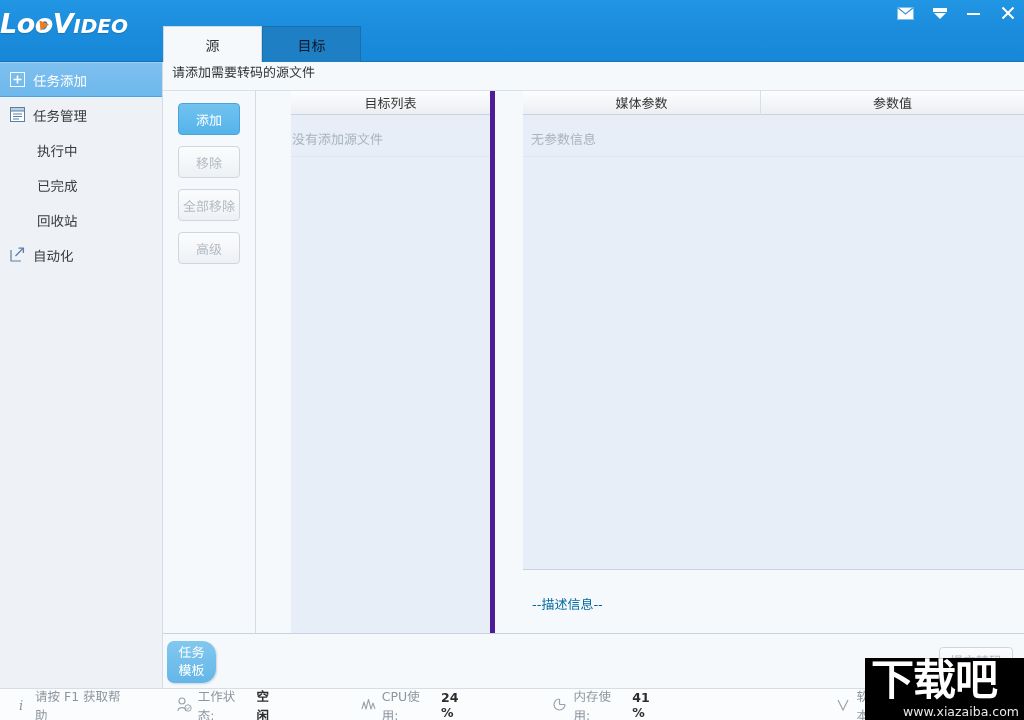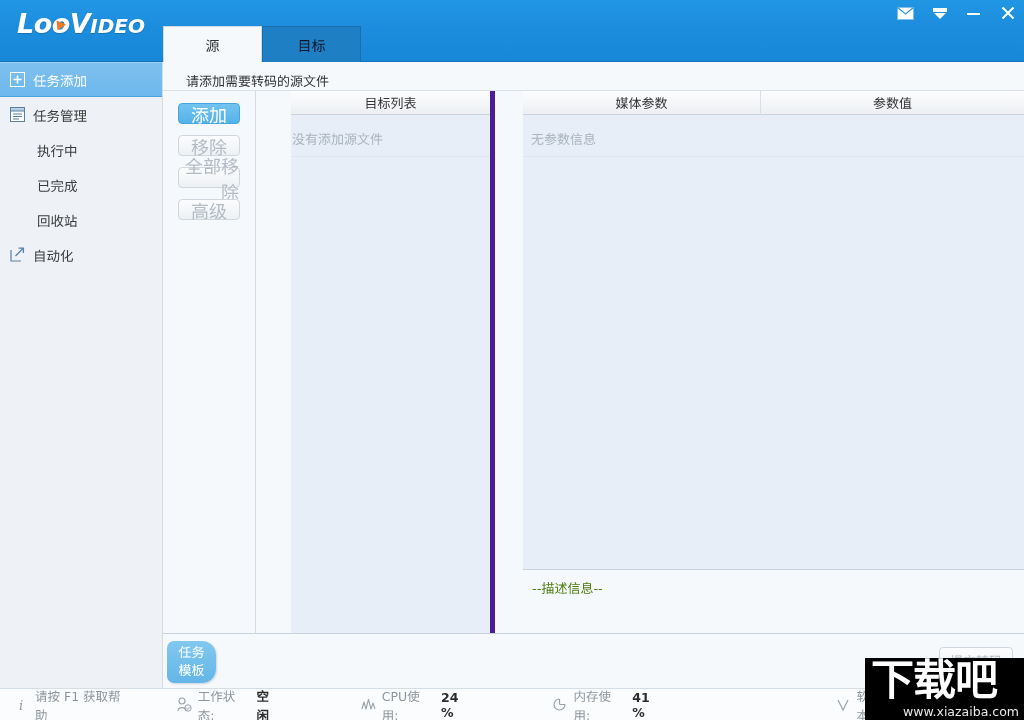--- a/index.html
+++ b/index.html
@@ -22,21 +22,21 @@
   .titlebar {
     position: relative;
     height: 62px;
     flex: 0 0 62px;
     background: linear-gradient(to bottom, #2196e3 0%, #1c8ddd 45%, #1787d8 100%);
     border-bottom: 1px solid #1573bb;
     display: flex; align-items: flex-start;
   }
   .logo-zone {
     width: 163px; height: 46px;
-    display: flex; align-items: center; padding-left: 17px;
+    display: flex; align-items: center; padding-left: 0;
   }
   .logo {
     position: relative;
     font-family: "DejaVu Sans", "Liberation Sans", sans-serif;
     font-style: italic;
     font-weight: bold;
     font-size: 27px;
     letter-spacing: -0.5px;
     color: #ffffff;
     text-shadow: 0 1px 1px rgba(0,0,0,0.18);
@@ -141,22 +141,22 @@
   
   .main {
     flex: 1 1 auto;
     display: flex; flex-direction: column;
     min-width: 0;
     background: #f6f9fc;
   }
   .subheader {
     height: 29px;
     flex: 0 0 29px;
-    display: flex; align-items: flex-end;
-    padding-left: 23px;
+    display: flex; align-items: flex-start;
+    padding-left: 9px;
     font-size: 13px;
     color: #333;
     background: #f6f9fc;
     border-bottom: 1px solid #d8e0e8;
   }
 
   .workarea {
     flex: 1 1 auto;
     display: flex;
     min-height: 0;
@@ -166,23 +166,23 @@
   .btncol {
     width: 93px;
     flex: 0 0 93px;
     background: #f6f9fc;
     border-right: 1px solid #d3dce5;
     padding-top: 12px;
     display: flex; flex-direction: column; align-items: center;
     gap: 11px;
   }
   .vbtn {
-    width: 62px; height: 21px;
+    width: 62px; height: 32px;
     border-radius: 4px;
-    font-size: 18px;
+    font-size: 13px;
     display: flex; align-items: center; justify-content: center;
     user-select: none;
     cursor: default;
   }
   .vbtn.primary {
     background: linear-gradient(to bottom, #72c3ef 0%, #54b3ea 100%);
     border: 1px solid #46a5de;
     color: #ffffff;
   }
   .vbtn.disabled {
@@ -249,23 +249,23 @@
   .paramsbody .rowline {
     position: absolute; left: 0; right: 0; top: 41px;
     height: 1px; background: #dee7f0;
   }
 
   .descpane {
     height: 64px;
     flex: 0 0 64px;
     border-top: 1px solid #c9d3dd;
     background: #f6f9fc;
-    padding: 8px 0 0 9px;
+    padding: 24px 0 0 9px;
     font-size: 13px;
-    color: #4d7c0f;
+    color: #0369a1;
   }
 
   
   .bottombar {
     height: 55px;
     flex: 0 0 55px;
     background: #f6f9fc;
     border-top: 1px solid #c9d3dd;
     position: relative;
     display: flex; align-items: center;

